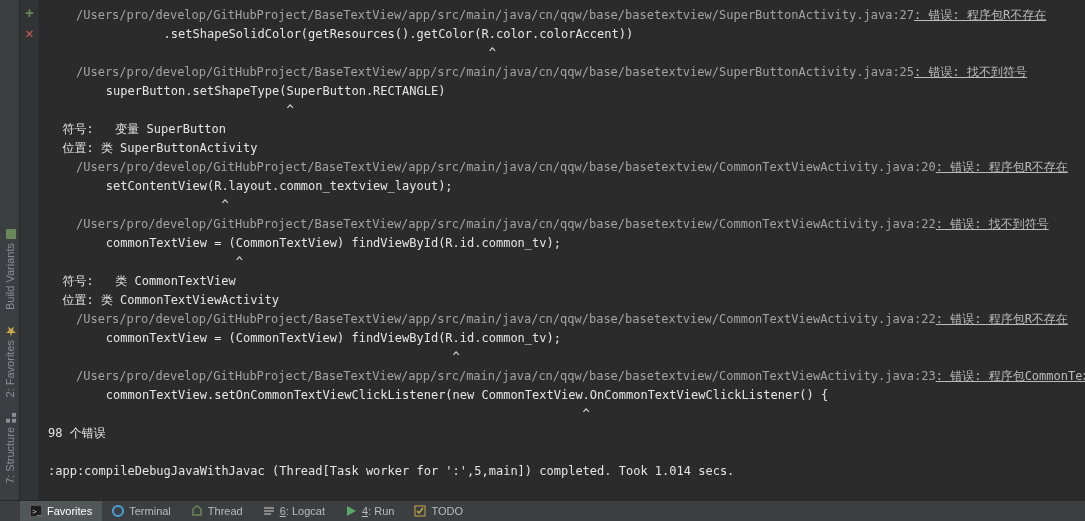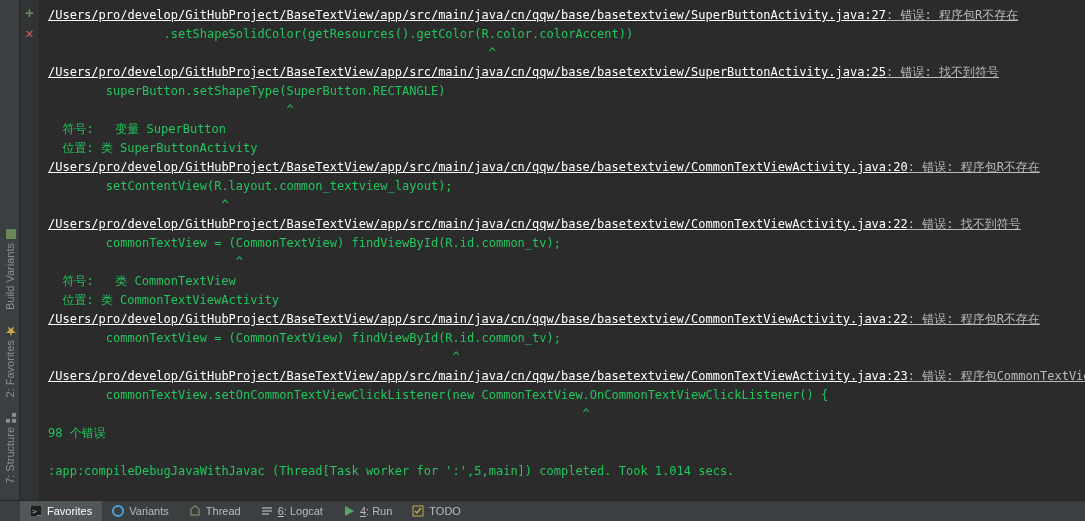--- a/index.html
+++ b/index.html
@@ -69,26 +69,26 @@
   top: 0;
   right: 0;
   height: 500px;
   background: #2b2b2b;
   padding: 6px 8px;
   overflow: hidden;
   line-height: 19px;
   white-space: pre;
 }
 .link {
-  color: #ffffff;
-  text-decoration: underline;
-  cursor: pointer;
+  color: #a3a3a3;
+  cursor: pointer;
+  margin-left: 28px;
 }
 .err-label { color: #bbbbbb; text-decoration: underline; }
-.plain { color: #22c55e; }
+.plain { color: #e5e5e5; }
 .bottom-bar {
   position: absolute;
   left: 0;
   bottom: 0;
   width: 100%;
   height: 21px;
   background: #3c3f41;
   border-top: 1px solid #282828;
   display: flex;
   align-items: center;
@@ -161,21 +161,21 @@
         </svg>
       </span>
     <span>Favorites</span>
   </div>
   <div class="bottom-item">
     <span class="bi-icon">
         <svg width="12" height="12" viewBox="0 0 12 12">
           <circle cx="6" cy="6" r="5" fill="none" stroke="#4aa0d8" stroke-width="2"></circle>
         </svg>
       </span>
-    <span>Variants</span>
+    <span>Terminal</span>
   </div>
   <div class="bottom-item">
     <span class="bi-icon">
         <svg width="12" height="12" viewBox="0 0 12 12">
           <path d="M2 10 L2 4 L6 1 L10 4 L10 10 Z" fill="none" stroke="#6a8759" stroke-width="1.5"></path>
         </svg>
       </span>
     <span>Thread</span>
   </div>
   <div class="bottom-item">

